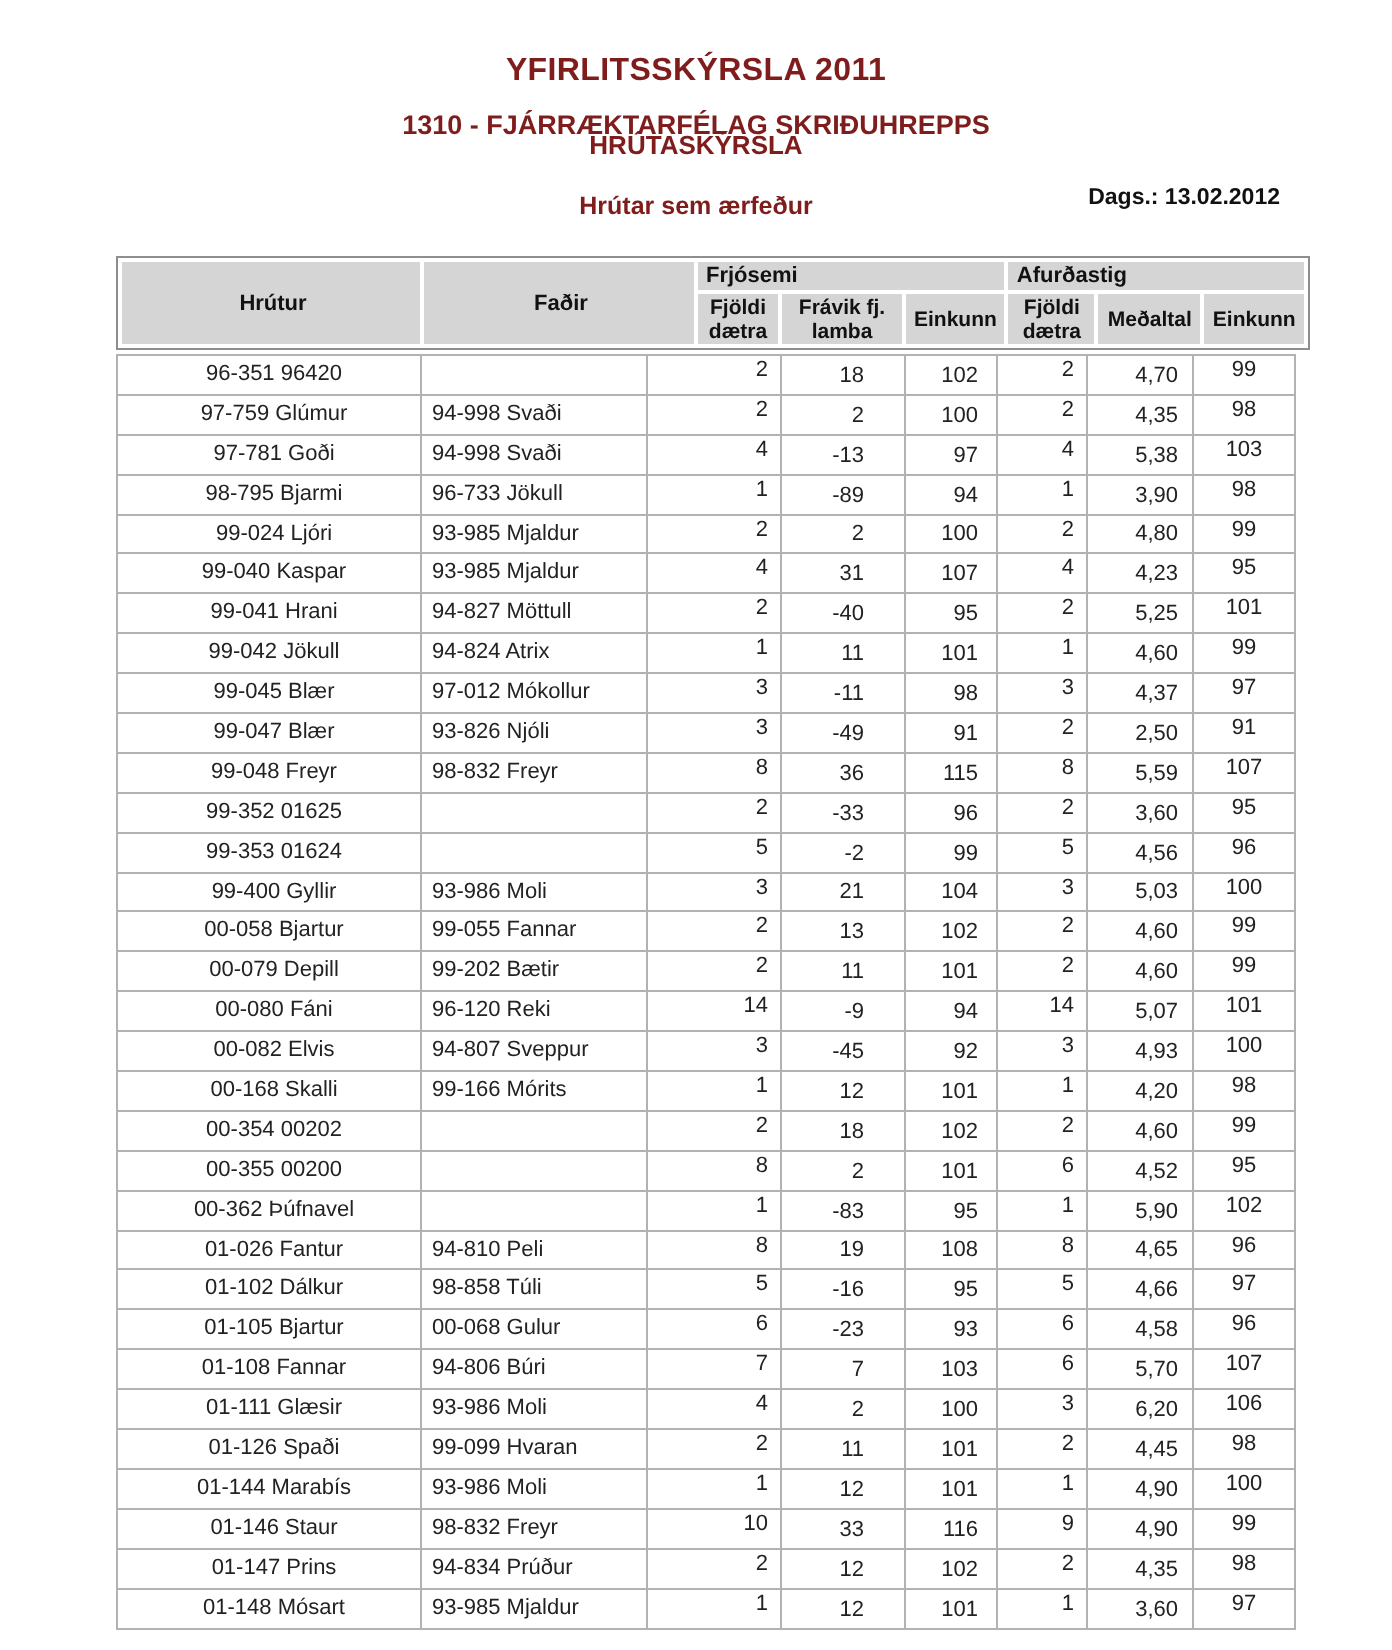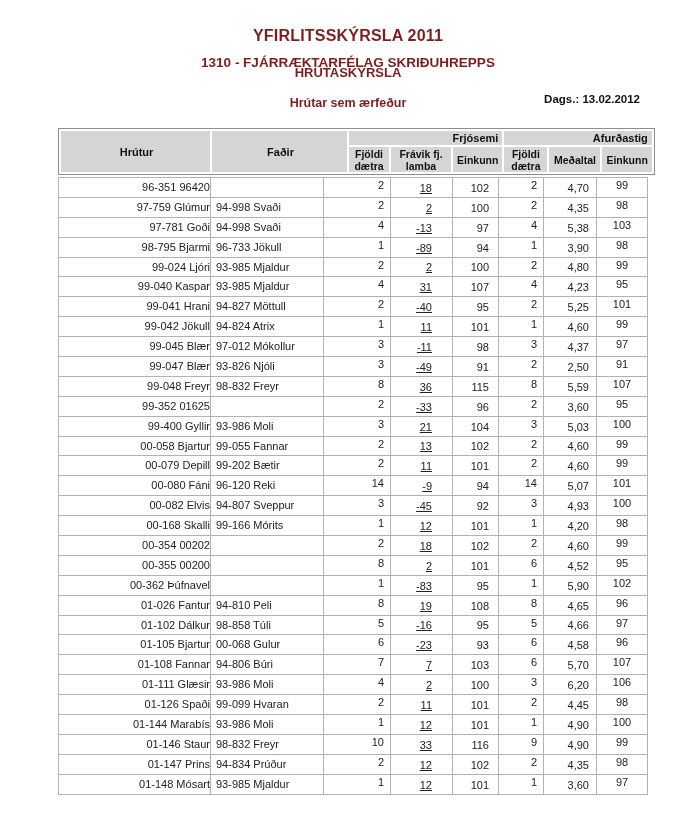--- a/index.html
+++ b/index.html
@@ -18,38 +18,38 @@
   
   #head-table{
     position:absolute;left:58px;top:128px;
     border-collapse:separate;border-spacing:2px;table-layout:fixed;
     background:#ffffff;border:1px solid #8e8e8e;
   }
   #head-table td{
     background:#d5d5d5;font-size:11px;font-weight:bold;color:#111;
     padding:0 4px;overflow:hidden;white-space:normal;
   }
-  #head-table .grp{text-align:right;height:14px;}
+  #head-table .grp{text-align:left;height:14px;}
   #head-table .sub{text-align:center;height:25px;line-height:12px;font-size:10.5px;vertical-align:middle;}
   #head-table .side{text-align:center;vertical-align:middle;padding-left:6px;}
 
   
   #body-table{
     position:absolute;left:58px;top:177px;
     border-collapse:collapse;table-layout:fixed;background:#fff;
   }
   #body-table td{
     border:1px solid #b2b2b2;font-size:11px;color:#222;
     height:16.9px;padding:0;overflow:hidden;white-space:nowrap;line-height:13px;
   }
   #body-table{border:1px solid #878787;}
-  #body-table td.c0{text-align:right;padding-left:5px;vertical-align:middle;}
+  #body-table td.c0{text-align:center;padding-left:5px;vertical-align:middle;}
   #body-table td.c1{text-align:left;padding-left:5px;vertical-align:middle;}
   #body-table td.c2{text-align:right;padding-right:6px;vertical-align:top;padding-top:1px;}
-  #body-table td.c3{text-align:right;padding-right:20px;vertical-align:bottom;padding-bottom:2px;text-decoration:underline;}
+  #body-table td.c3{text-align:right;padding-right:20px;vertical-align:bottom;padding-bottom:2px;}
   #body-table td.c4{text-align:right;padding-right:9px;vertical-align:bottom;padding-bottom:2px;}
   #body-table td.c5{text-align:right;padding-right:6px;vertical-align:top;padding-top:1px;}
   #body-table td.c6{text-align:right;padding-right:7px;vertical-align:bottom;padding-bottom:2px;}
   #body-table td.c7{text-align:center;vertical-align:top;padding-top:1px;}
 </style>
 </head>
 <body>
 
 <div id="page">
 
@@ -214,20 +214,30 @@
           <td class="c0">99-352 01625</td>
           <td class="c1"></td>
           <td class="c2">2</td>
           <td class="c3">-33</td>
           <td class="c4">96</td>
           <td class="c5">2</td>
           <td class="c6">3,60</td>
           <td class="c7">95</td>
         </tr>
         <tr>
+          <td class="c0">99-353 01624</td>
+          <td class="c1"></td>
+          <td class="c2">5</td>
+          <td class="c3">-2</td>
+          <td class="c4">99</td>
+          <td class="c5">5</td>
+          <td class="c6">4,56</td>
+          <td class="c7">96</td>
+        </tr>
+        <tr>
           <td class="c0">99-400 Gyllir</td>
           <td class="c1">93-986 Moli</td>
           <td class="c2">3</td>
           <td class="c3">21</td>
           <td class="c4">104</td>
           <td class="c5">3</td>
           <td class="c6">5,03</td>
           <td class="c7">100</td>
         </tr>
         <tr>

